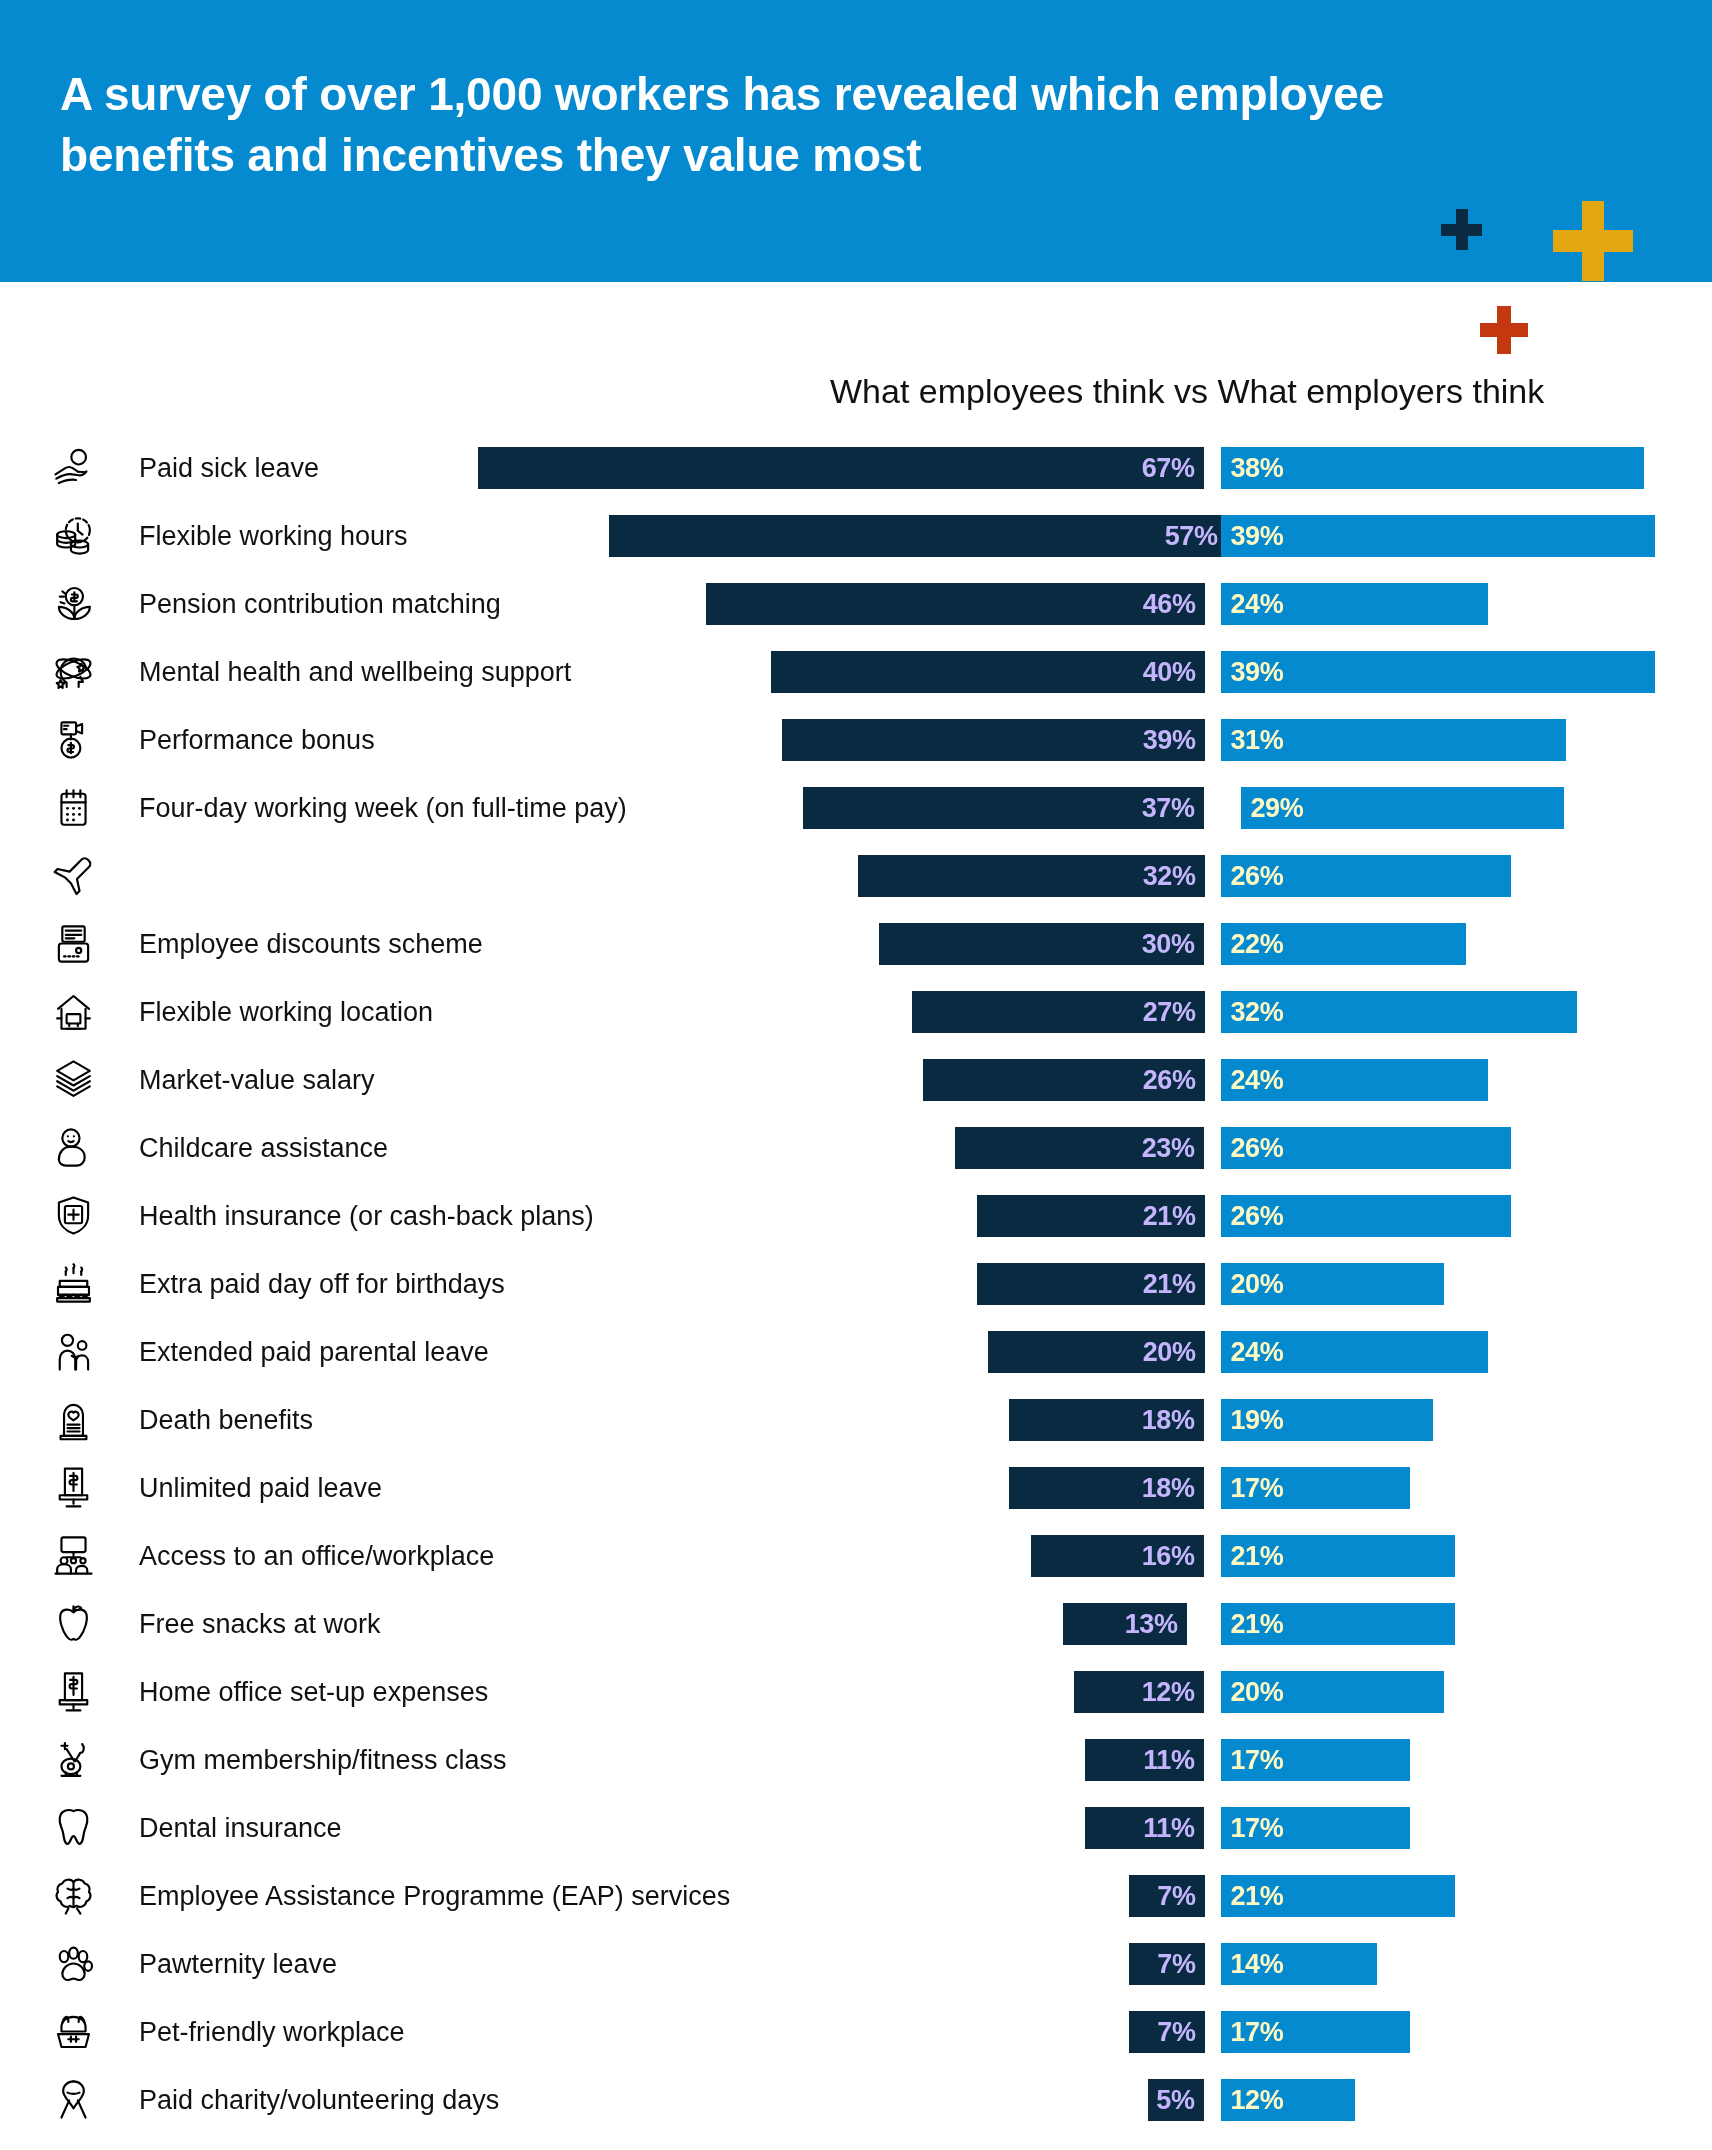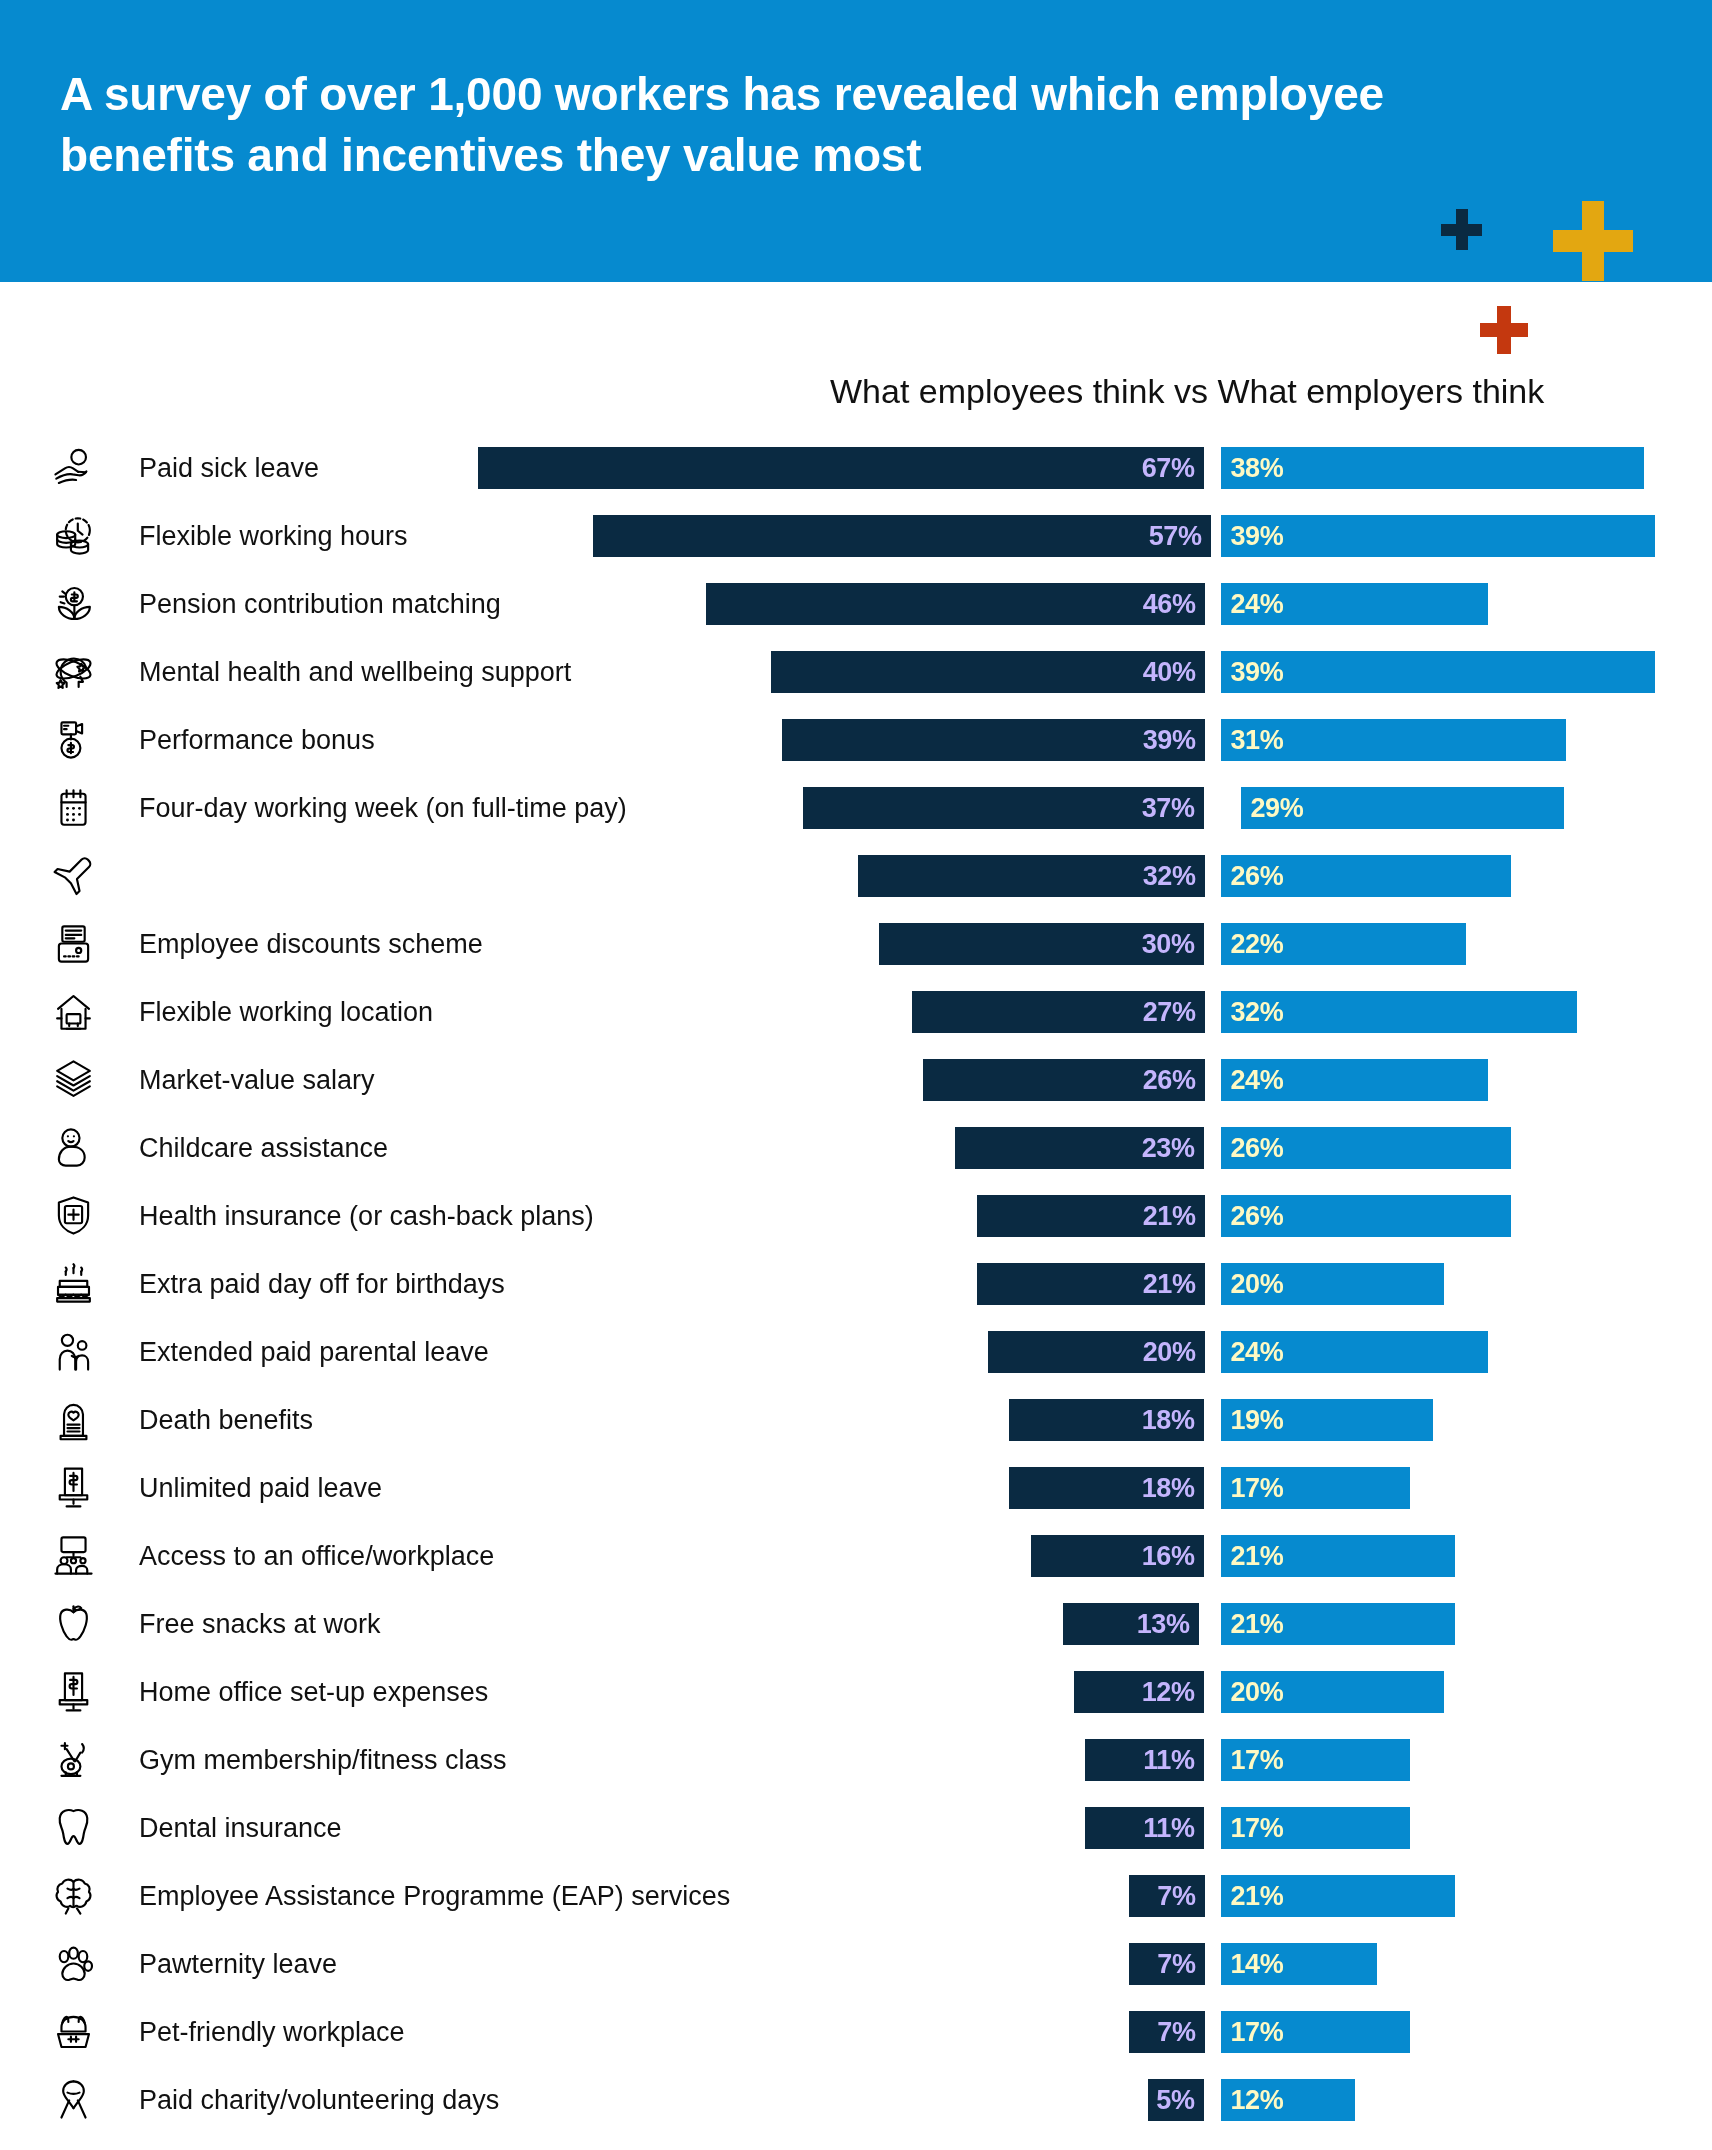--- a/index.html
+++ b/index.html
@@ -187,21 +187,21 @@
             <circle cx="60" cy="38" r="28" fill="none" stroke="#000" stroke-width="5" stroke-linecap="round" stroke-linejoin="round" stroke-dasharray="11 7"></circle>
             <path d="M60 22 v17 l11 9" fill="none" stroke="#000" stroke-width="5" stroke-linecap="round" stroke-linejoin="round"></path>
             <ellipse cx="33" cy="48" rx="21" ry="8" fill="none" stroke="#000" stroke-width="5" stroke-linecap="round" stroke-linejoin="round"></ellipse>
             <path d="M12 48 v22 c0 4.4 9.4 8 21 8 s21-3.6 21-8 V48" fill="none" stroke="#000" stroke-width="5" stroke-linecap="round" stroke-linejoin="round"></path>
             <path d="M12 59 c0 4.4 9.4 8 21 8 s21-3.6 21-8" fill="none" stroke="#000" stroke-width="5" stroke-linecap="round" stroke-linejoin="round"></path>
             <ellipse cx="64" cy="70" rx="20" ry="8" fill="none" stroke="#000" stroke-width="5" stroke-linecap="round" stroke-linejoin="round"></ellipse>
             <path d="M44 70 v14 c0 4.4 9 8 20 8 s20-3.6 20-8 V70" fill="none" stroke="#000" stroke-width="5" stroke-linecap="round" stroke-linejoin="round"></path>
           </svg>
         </div>
         <div class="row-label">Flexible working hours</div>
-        <div class="bar-emp" style="left:593px;width:618px;">
+        <div class="bar-emp" style="left:609px;width:618px;">
           <span class="val">57%</span>
         </div>
         <div class="bar-empr" style="width:434px;">
           <span class="val">39%</span>
         </div>
       </div>
       <div class="row">
         <div class="row-icon">
           <svg viewBox="0 0 100 100">
             <circle cx="52" cy="34" r="20" fill="none" stroke="#000" stroke-width="5" stroke-linecap="round" stroke-linejoin="round"></circle>
@@ -479,21 +479,21 @@
       </div>
       <div class="row">
         <div class="row-icon">
           <svg viewBox="0 0 100 100">
             <path d="M50 24 c-10-10-26-8-30 4 -4 14 4 38 14 52 6 8 10 10 16 6 6 4 10 2 16-6 10-14 18-38 14-52 -4-12-20-14-30-4Z" fill="none" stroke="#000" stroke-width="5" stroke-linecap="round" stroke-linejoin="round"></path>
             <path d="M50 24 V10" fill="none" stroke="#000" stroke-width="5" stroke-linecap="round" stroke-linejoin="round"></path>
             <path d="M50 16 q12-10 18-2 -8 8-18 2Z" fill="none" stroke="#000" stroke-width="5" stroke-linecap="round" stroke-linejoin="round"></path>
           </svg>
         </div>
         <div class="row-label">Free snacks at work</div>
-        <div class="bar-emp" style="left:1063px;width:136px;">
+        <div class="bar-emp" style="left:1063px;width:124px;">
           <span class="val">13%</span>
         </div>
         <div class="bar-empr" style="width:234px;">
           <span class="val">21%</span>
         </div>
       </div>
       <div class="row">
         <div class="row-icon">
           <svg viewBox="0 0 100 100">
             <path d="M30 8 h40 v62 H30Z" fill="none" stroke="#000" stroke-width="5" stroke-linecap="round" stroke-linejoin="round"></path>

